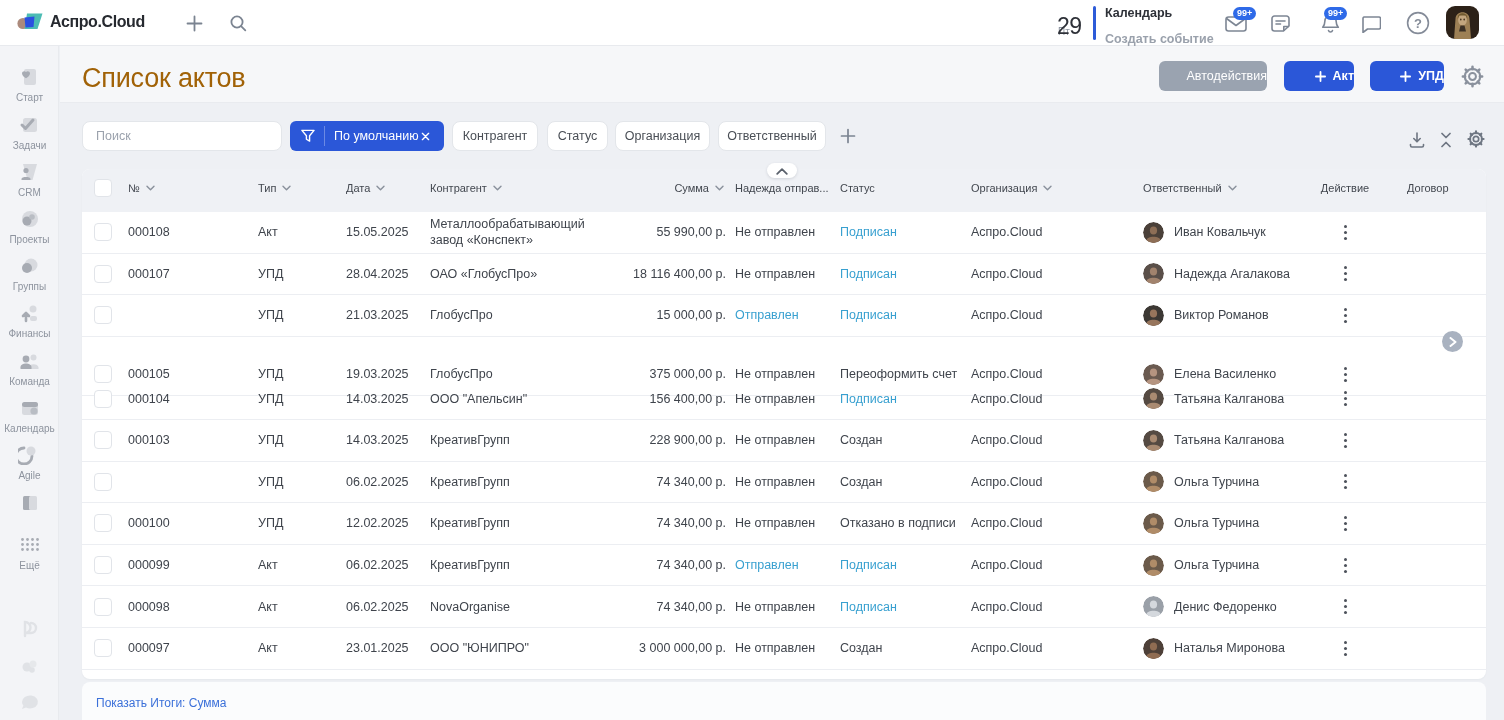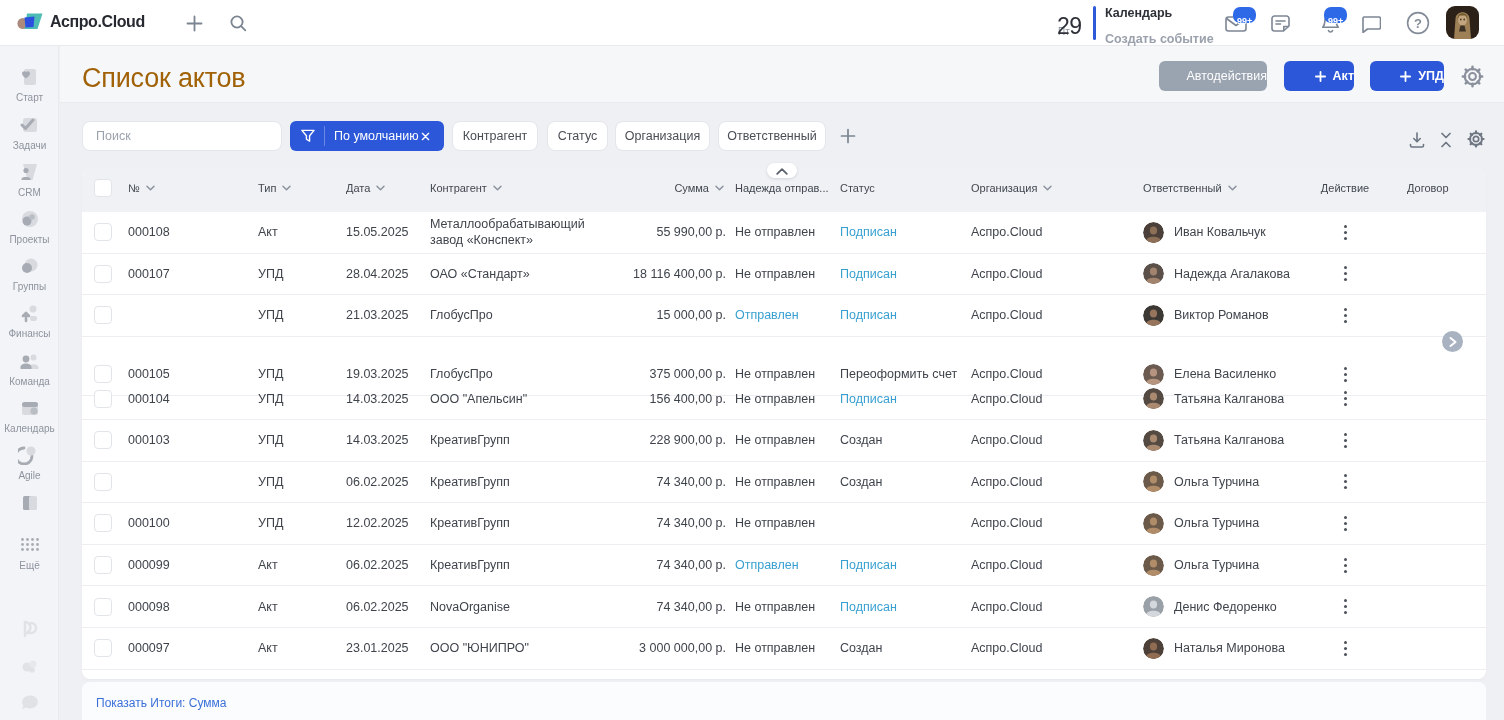--- a/index.html
+++ b/index.html
@@ -8,21 +8,21 @@
 .abs { position:absolute; }
 
 
 .topbar { position:absolute; left:0; top:0; width:1504px; height:46px; background:#fff; border-bottom:1px solid #e8eaee; z-index:30; }
 .logo-txt { position:absolute; left:50px; top:13px; font-size:16px; font-weight:700; color:#26292f; letter-spacing:-0.4px; }
 .date-dow { position:absolute; left:1058px; top:4px; font-size:10px; color:#8e95a0;margin-top:22px; }
 .date-num { position:absolute; left:1057px; top:13px; font-size:23px; color:#2e3138; font-weight:400; letter-spacing:-0.5px; }
 .tb-divider { position:absolute; left:1093px; top:6px; width:3px; height:34px; background:#2d5bd8; border-radius:2px; }
 .cal-title { position:absolute; left:1105px; top:6px; font-size:12.5px; font-weight:700; color:#2e3138; }
 .cal-sub { position:absolute; left:1105px; top:32px; font-size:12.5px; color:#9aa1ac;font-weight:bold; }
-.badge { position:absolute; height:13px; background:#2e6ae8; border-radius:7px; color:#fff; font-size:9px; font-weight:700; line-height:13px; padding:8px 4px; z-index:5; }
+.badge { position:absolute; height:13px; background:#2e6ae8; border-radius:7px; color:#fff; font-size:9px; font-weight:700; line-height:13px; padding:0 4px; z-index:5; }
 .avatar-top { position:absolute; left:1446px; top:6px; width:33px; height:33px; border-radius:9px; overflow:hidden; }
 
 
 .sidebar { position:absolute; left:0; top:46px; width:59px; height:674px; background:#f3f4f7; border-right:1px solid #e8eaee; z-index:20; }
 .sb-item { position:absolute; left:0; width:59px; text-align:center; }
 .sb-item .lbl { display:block; font-size:10px; color:#8d939e; margin-top:1px; }
 
 
 .pagehead { position:absolute; left:60px; top:46px; width:1444px; height:57px; background:#f6f7f9; border-bottom:1px solid #e9ebef; }
 .pagetitle { position:absolute; left:22px; top:17px; font-size:27px; font-weight:400; color:#a16207; letter-spacing:-0.2px; }
@@ -302,21 +302,21 @@
           <span class="dots"></span>
         </div>
   </div>
       <div class="row" style="top:84.6px;height:41.6px">
     <div class="cell" style="left:12px;width:30px">
           <span class="cb"></span>
         </div>
     <div class="cell" style="left:46px;width:125px">000107</div>
     <div class="cell" style="left:176px;width:84px">УПД</div>
     <div class="cell" style="left:264px;width:80px">28.04.2025</div>
-    <div class="cell" style="left:348px;width:162px;font-size:12.5px;line-height:16px;white-space:normal">ОАО «Стандарт»</div>
+    <div class="cell" style="left:348px;width:162px;font-size:12.5px;line-height:16px;white-space:normal">ОАО «ГлобусПро»</div>
     <div class="cell" style="left:510px;width:134px;justify-content:flex-end">18 116 400,00 р.</div>
     <div class="cell" style="left:653px;width:100px">Не отправлен</div>
     <div class="cell" style="left:758px;width:126px">
           <span class="blue">Подписан</span>
         </div>
     <div class="cell" style="left:889px;width:162px">Аспро.Cloud</div>
     <div class="cell" style="left:1061px;width:172px"><svg class="av" viewBox="0 0 21 21">
             <circle cx="10.5" cy="10.5" r="10.5" fill="#5a4f49"></circle>
             <ellipse cx="10.5" cy="8.6" rx="3.6" ry="4" fill="#a2836d"></ellipse>
             <path d="M3.5 18.5 c0-5 14-5 14 0 a10.5 10.5 0 0 1 -14 0z" fill="#a2836d"></path>
@@ -437,20 +437,21 @@
       <div class="row" style="top:334.2px;height:41.6px">
     <div class="cell" style="left:12px;width:30px">
           <span class="cb"></span>
         </div>
     <div class="cell" style="left:46px;width:125px">000100</div>
     <div class="cell" style="left:176px;width:84px">УПД</div>
     <div class="cell" style="left:264px;width:80px">12.02.2025</div>
     <div class="cell" style="left:348px;width:162px;font-size:12.5px;line-height:16px;white-space:normal">КреативГрупп</div>
     <div class="cell" style="left:510px;width:134px;justify-content:flex-end">74 340,00 р.</div>
     <div class="cell" style="left:653px;width:100px">Не отправлен</div>
+    <div class="cell" style="left:758px;width:126px">Отказано в подписи</div>
     <div class="cell" style="left:889px;width:162px">Аспро.Cloud</div>
     <div class="cell" style="left:1061px;width:172px"><svg class="av" viewBox="0 0 21 21">
             <circle cx="10.5" cy="10.5" r="10.5" fill="#6b5a4a"></circle>
             <ellipse cx="10.5" cy="8.6" rx="3.6" ry="4" fill="#b08c68"></ellipse>
             <path d="M3.5 18.5 c0-5 14-5 14 0 a10.5 10.5 0 0 1 -14 0z" fill="#b08c68"></path>
           </svg>Ольга Турчина</div>
     <div class="cell" style="left:1233px;width:60px;justify-content:center">
           <span class="dots"></span>
         </div>
   </div>

